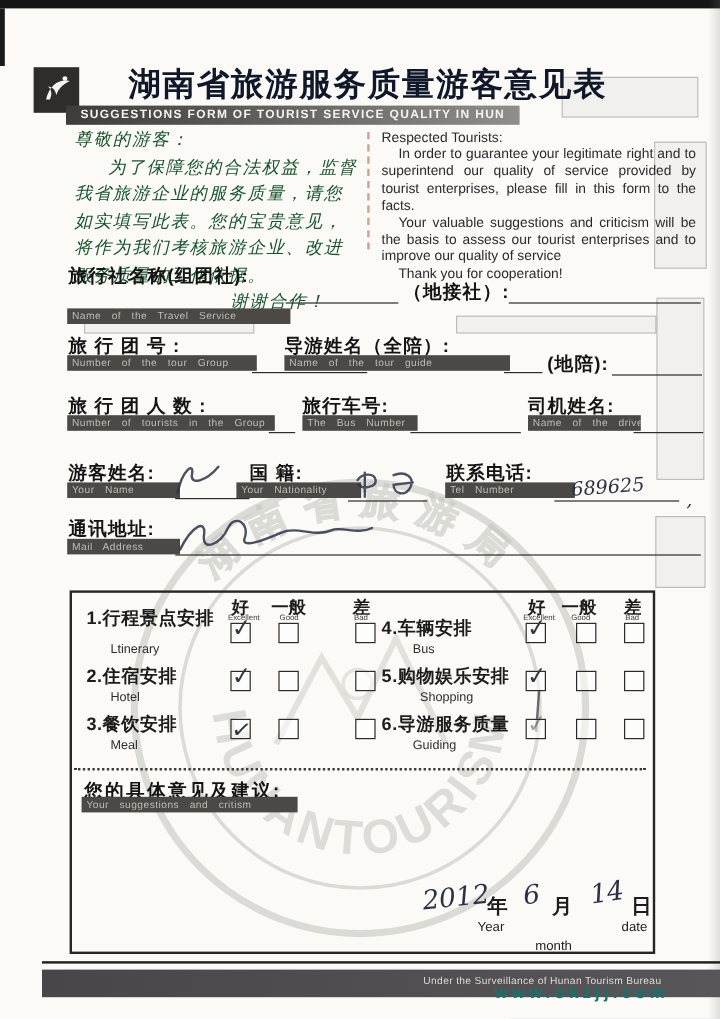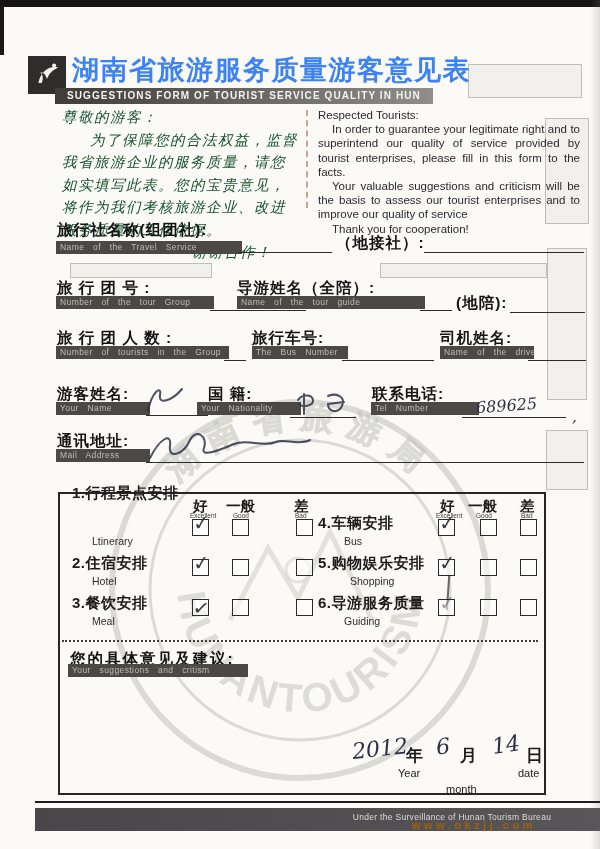--- a/index.html
+++ b/index.html
@@ -13,35 +13,35 @@
   .hw{font-family:"DejaVu Serif",serif;font-style:italic;color:#2c3044;white-space:nowrap;}
   .cb{width:15px;height:15px;border:1.7px solid #2a2a2a;background:rgba(255,255,255,.55);}
   .mark{position:absolute;left:0;top:-9px;font-size:20px;font-weight:bold;color:#343640;
         transform:rotate(-6deg);font-family:"DejaVu Sans",sans-serif;}
   .mark.faint{opacity:.45;}
   .hdr-cn{font-size:14.5px;font-weight:bold;letter-spacing:0;}
   .hdr-en{font-size:6.5px;color:#3a3a3a;}
   .item-cn{font-size:15px;font-weight:bold;letter-spacing:.5px;white-space:nowrap;}
   .item-en{font-size:10.5px;color:#2d2d2d;}
   .dotted{height:1px;border-top:2px dotted #3c3c3c;}
-  .title{font-size:27px;font-weight:bold;letter-spacing:1.5px;color:#3b82f6;white-space:nowrap;}
+  .title{font-size:27px;font-weight:bold;letter-spacing:1.5px;color:#0f172a;white-space:nowrap;margin-left:35px;}
   .ribbon{background:linear-gradient(90deg,#3e3c3a,#908e8a);color:#f4f3f0;font-size:10px;
           font-weight:bold;letter-spacing:1.1px;line-height:16px;height:16px;padding:0 12px;white-space:nowrap;}
   .cn-intro{font-size:14.5px;line-height:22.5px;font-style:italic;font-weight:500;color:#14532d;letter-spacing:1.5px;}
   .cn-intro p{margin:0;}
   .en-intro{font-size:11.5px;line-height:14.2px;text-align:justify;color:#2a2a2e;}
   .en-intro p{margin:0;text-indent:14px;}
   .en-intro p.first{text-indent:0;}
   .vdots{border-left:2px dashed rgba(170,90,70,.55);width:0;}
   .bigbox{border:2px solid #262624;background:transparent;}
   .surv{font-size:8.5px;color:#dedbd6;letter-spacing:.3px;white-space:nowrap;}
   .fbar{background:linear-gradient(90deg,#494649,#59565a);}
   .wm-site{font-size:24px;font-weight:bold;color:#1f8a1c;letter-spacing:2px;white-space:nowrap;
            text-shadow:.6px .6px 0 #cdeac4,-.6px -.6px 0 #0b5c10;}
-  .wm-url{font-size:11px;font-weight:bold;color:#a16207;letter-spacing:3.5px;white-space:nowrap;}
+  .wm-url{font-size:14px;font-weight:bold;color:#0f766e;letter-spacing:3.5px;white-space:nowrap;}
   .artifact{border:1px solid rgba(130,130,125,.45);background:rgba(190,190,184,.16);}
   .date-cn{font-size:17px;font-weight:bold;letter-spacing:0;}
   .date-en{font-size:11px;color:#222;}
   .ink{stroke:#2b3148;fill:none;stroke-width:2;stroke-linecap:round;opacity:.85;}
 </style>
 </head>
 <body>
 
 <div class="page">
 
@@ -89,21 +89,21 @@
   </div>
   <div class="abs vdots" style="left:306px;top:110px;height:98px;"></div>
   <div class="abs en-intro" style="left:318px;top:108px;width:262px;">
     <p class="first">Respected Tourists:</p>
     <p>In order to guarantee your legitimate right and to superintend our quality of service provided by tourist enterprises, please fill in this form to the facts.</p>
     <p>Your valuable suggestions and criticism will be the basis to assess our tourist enterprises and to improve our quality of service</p>
     <p>Thank you for cooperation!</p>
   </div>
 
   <div class="abs lbl" style="left:57px;top:220px;">旅行社名称(组团社):</div>
-  <div class="abs subbar" style="left:56px;top:241px;width:178px;">Name of the Travel Service</div>
+  <div class="abs subbar" style="left:56px;top:257px;width:178px;">Name of the Travel Service</div>
   <div class="abs uline" style="left:238px;top:251px;width:94px;"></div>
   <div class="abs lbl" style="left:336px;top:233px;">（地接社）:</div>
   <div class="abs uline" style="left:424px;top:251px;width:160px;"></div>
 
   <div class="abs lbl" style="left:57px;top:278px;">旅 行 团 号 :</div>
   <div class="abs subbar" style="left:56px;top:296px;width:150px;">Number of the tour Group</div>
   <div class="abs uline" style="left:210px;top:309px;width:96px;"></div>
   <div class="abs lbl" style="left:237px;top:278px;">导游姓名（全陪）:</div>
   <div class="abs subbar" style="left:237px;top:296px;width:180px;">Name of the tour guide</div>
   <div class="abs uline" style="left:420px;top:309px;width:32px;"></div>
@@ -155,21 +155,21 @@
   <div class="abs hdr-cn" style="left:294px;top:497px;">差</div>
   <div class="abs hdr-en" style="left:295px;top:512px;">Bad</div>
 
   <div class="abs hdr-cn" style="left:440px;top:497px;">好</div>
   <div class="abs hdr-en" style="left:436px;top:512px;">Excellent</div>
   <div class="abs hdr-cn" style="left:468px;top:497px;">一般</div>
   <div class="abs hdr-en" style="left:476px;top:512px;">Good</div>
   <div class="abs hdr-cn" style="left:520px;top:497px;">差</div>
   <div class="abs hdr-en" style="left:521px;top:512px;">Bad</div>
 
-  <div class="abs item-cn" style="left:72px;top:484px;"><span>1.</span><span>行程景点安排</span></div>
+  <div class="abs item-cn" style="left:72px;top:506px;"><span>1.</span><span>行程景点安排</span></div>
   <div class="abs item-en" style="left:92px;top:535px;">Ltinerary</div>
   <div class="abs cb" style="left:192px;top:519px;">
       <span class="mark">✓</span>
     </div>
   <div class="abs cb" style="left:232px;top:519px;">
       <span class="mark"></span>
     </div>
   <div class="abs cb" style="left:296px;top:519px;">
       <span class="mark"></span>
     </div>

